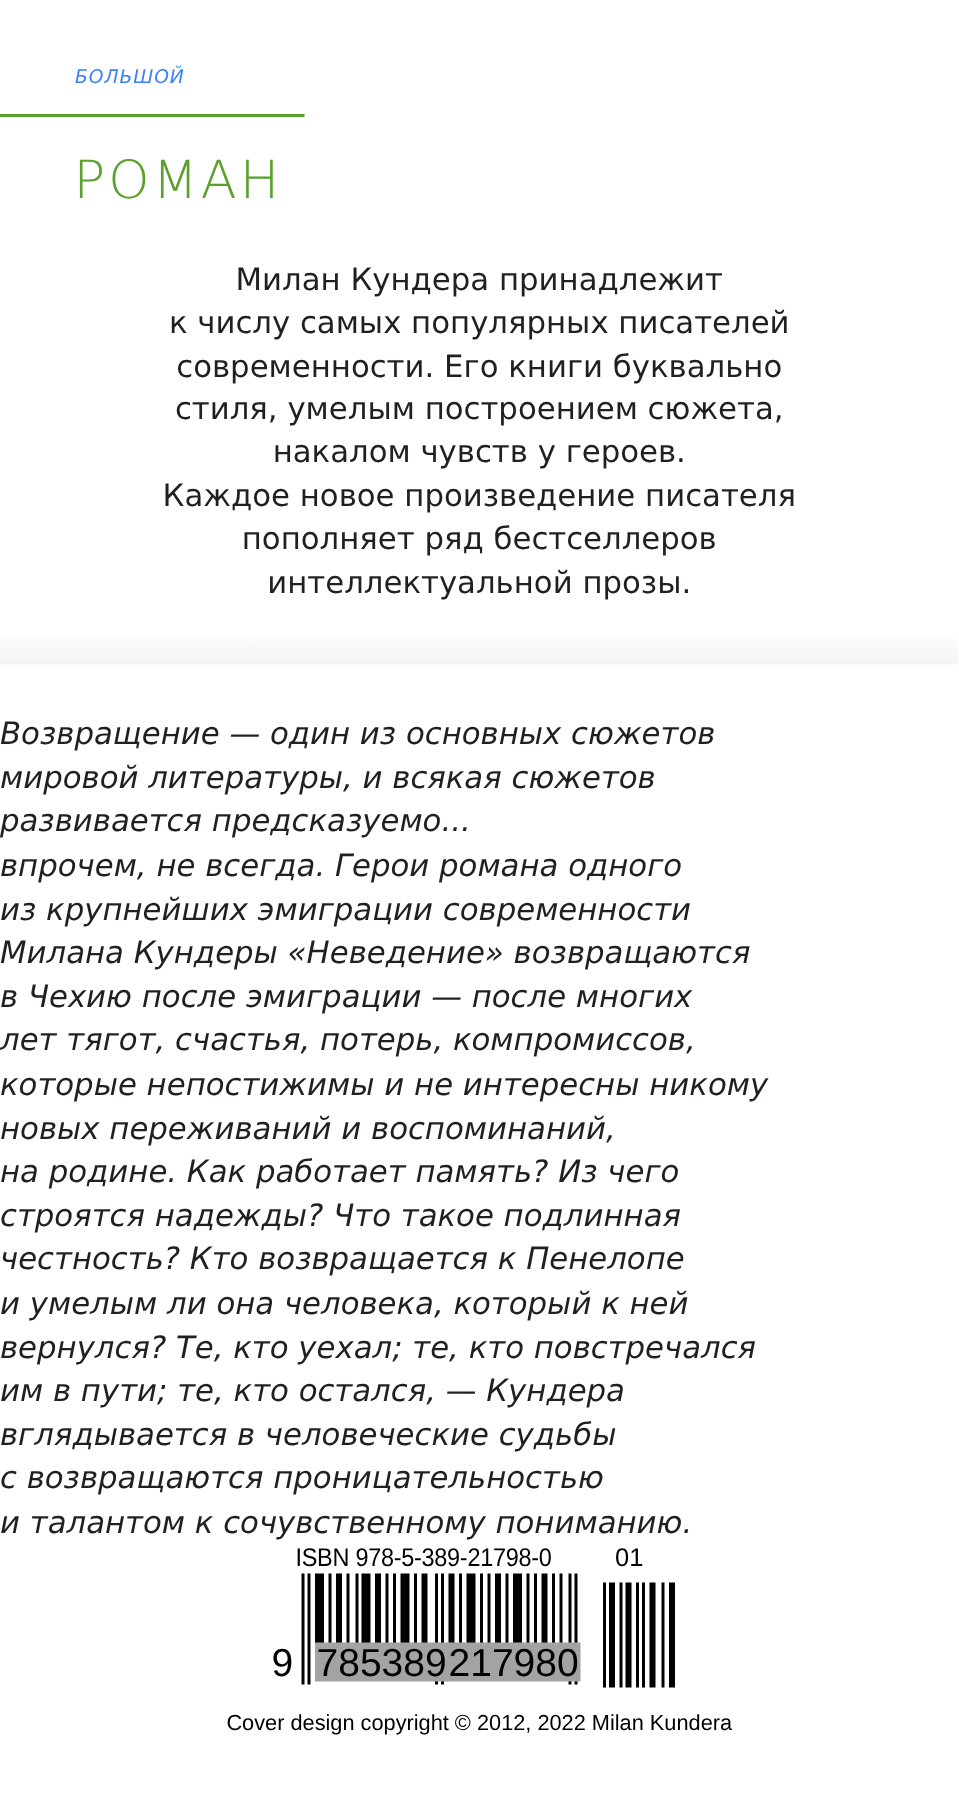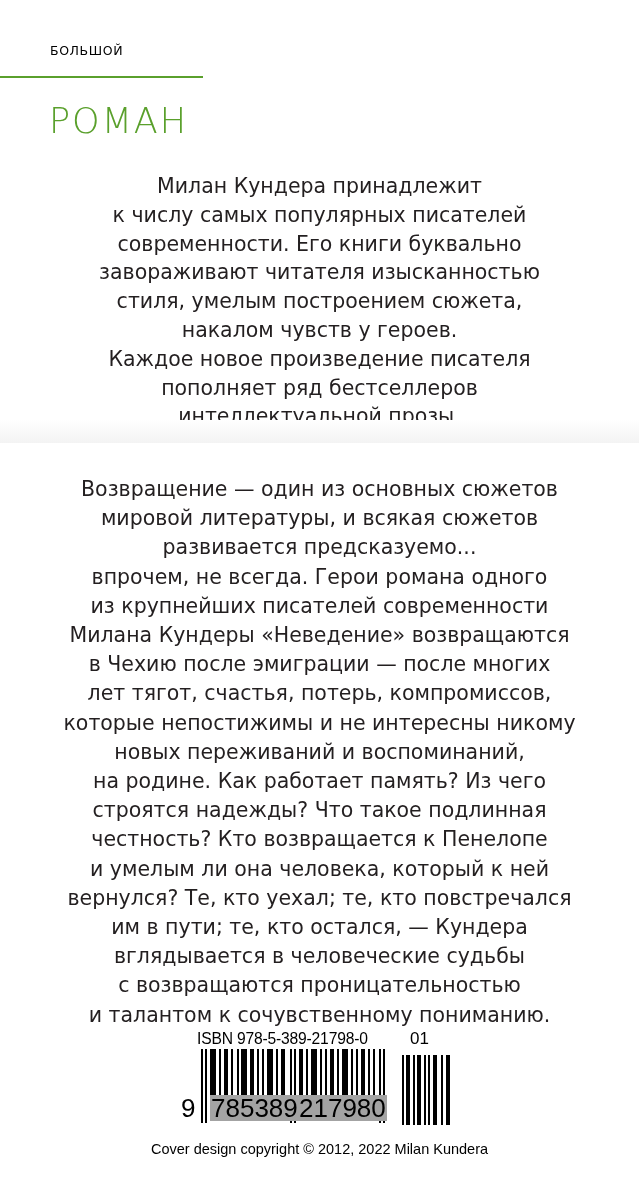--- a/index.html
+++ b/index.html
@@ -3,41 +3,41 @@
   <meta charset="utf-8">
   <style>
     html, body { margin: 0; padding: 0; }
     body {
       width: 639px; height: 1201px; background: #ffffff; position: relative; overflow: hidden;
       font-family: "DejaVu Sans", sans-serif; color: #231f20;
     }
     .logo { position: absolute; left: 0; top: 40px; width: 220px; height: 55px; }
     .logo-small {
       position: absolute; left: 50px; top: 3px; font-size: 12.5px; letter-spacing: 0.6px;
-      color: #000000; font-family: "DejaVu Sans", sans-serif; font-weight: normal;
+      color: #3b82f6; font-family: "DejaVu Sans", sans-serif; font-weight: normal; font-style: italic;
     }
     .logo-big {
       position: absolute; left: 49px; top: 17px; font-size: 35px; letter-spacing: 2px; line-height: 33px;
       color: #5aa02c; font-family: "DejaVu Sans", sans-serif; font-weight: 200; margin-top: 48px;
       -webkit-text-stroke: 0px;
     }
     .logo-line { position: absolute; left: 0; top: 36px; width: 203px; height: 2px; background: #5aa02c; }
 
     .blurb {
       position: absolute; left: 0; top: 172px; width: 639px; text-align: center;
       font-size: 20.5px; line-height: 28.8px; color: #231f20;
     }
     .blurb div { white-space: nowrap; }
     .band {
       position: absolute; left: 0; top: 420px; width: 639px; height: 23px;
       background: linear-gradient(#ffffff, #f3f3f3);
     }
     .desc {
-      position: absolute; left: 0; top: 475px; width: 639px; text-align: center;
-      font-size: 20.5px; line-height: 29.2px; color: #231f20;
+      position: absolute; left: 0; top: 475px; width: 639px; 
+      font-size: 20.5px; line-height: 29.2px; color: #231f20; font-style: italic;
     }
     .desc div { white-space: nowrap; }
 
     .isbn-text {
       position: absolute; left: 197px; top: 1029px; font-family: "Liberation Sans", sans-serif;
       font-size: 17px; color: #000; letter-spacing: -0.2px; transform: scaleX(0.92); transform-origin: left;
     }
     .addon-text {
       position: absolute; left: 410px; top: 1029px; font-family: "Liberation Sans", sans-serif;
       font-size: 17px; color: #000;
@@ -61,36 +61,35 @@
 <div class="logo">
   <div class="logo-small">БОЛЬШОЙ</div>
   <div class="logo-big">РОМАН</div>
   <div class="logo-line"></div>
 </div>
 
 <div class="blurb">
   <div>Милан Кундера принадлежит</div>
   <div>к числу самых популярных писателей</div>
   <div>современности. Его книги буквально</div>
-  <div>завораживают читателя изысканностью</div>
   <div>стиля, умелым построением сюжета,</div>
   <div>накалом чувств у героев.</div>
   <div>Каждое новое произведение писателя</div>
   <div>пополняет ряд бестселлеров</div>
   <div>интеллектуальной прозы.</div>
 </div>
 
 <div class="band"></div>
 
 <div class="desc">
   <div>Возвращение — один из основных сюжетов</div>
   <div>мировой литературы, и всякая сюжетов</div>
   <div>развивается предсказуемо...</div>
   <div>впрочем, не всегда. Герои романа одного</div>
-  <div>из крупнейших писателей современности</div>
+  <div>из крупнейших эмиграции современности</div>
   <div>Милана Кундеры «Неведение» возвращаются</div>
   <div>в Чехию после эмиграции — после многих</div>
   <div>лет тягот, счастья, потерь, компромиссов,</div>
   <div>которые непостижимы и не интересны никому</div>
   <div>новых переживаний и воспоминаний,</div>
   <div>на родине. Как работает память? Из чего</div>
   <div>строятся надежды? Что такое подлинная</div>
   <div>честность? Кто возвращается к Пенелопе</div>
   <div>и умелым ли она человека, который к ней</div>
   <div>вернулся? Те, кто уехал; те, кто повстречался</div>

